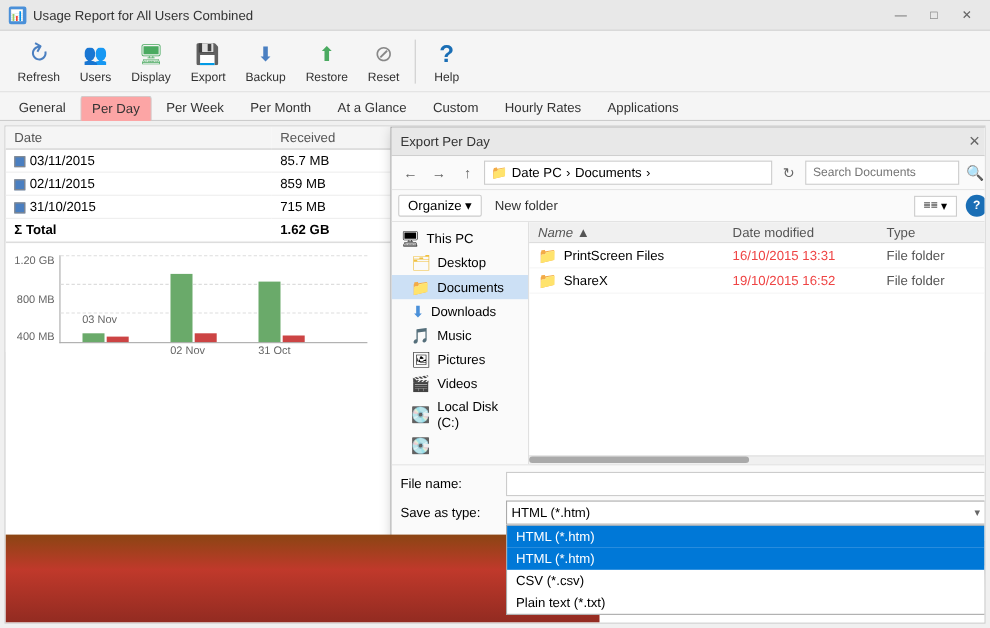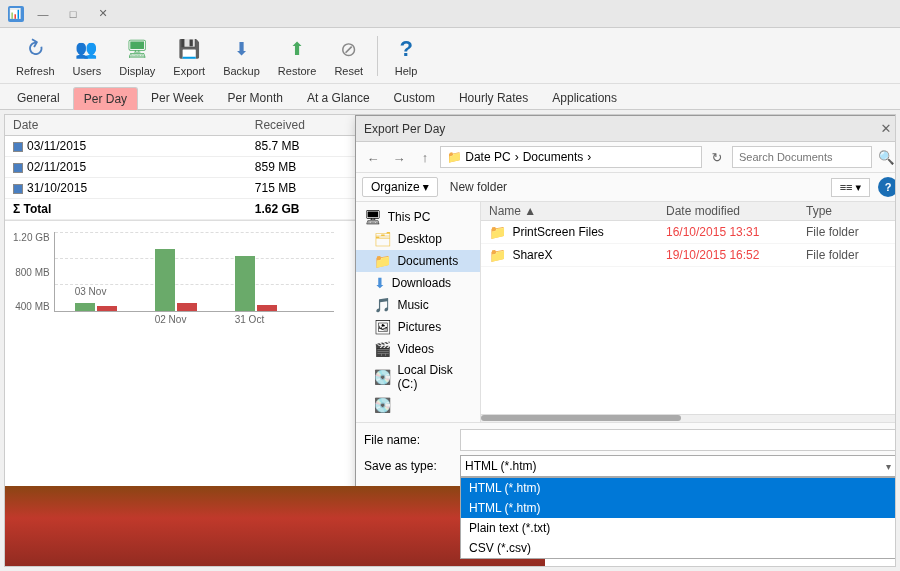--- a/index.html
+++ b/index.html
@@ -222,21 +222,21 @@
       flex-direction: column;
     }
     .files-header {
       display: flex;
       background: #f0f0f0;
       border-bottom: 1px solid #ddd;
       padding: 2px 8px;
       font-size: 12px;
       color: #555;
     }
-    .col-name { flex: 1; cursor: pointer; }
+    .col-name { flex: 1; cursor: pointer; font-style: italic; }
     .col-modified { width: 140px; }
     .col-type { width: 90px; }
     .files-body { flex: 1; overflow-y: auto; }
     .file-row {
       display: flex;
       padding: 3px 8px;
       align-items: center;
       cursor: pointer;
       border-bottom: 1px solid #f5f5f5;
       font-size: 12px;
@@ -324,20 +324,21 @@
       gap: 4px;
     }
   </style>
 </head>
 <body>
 
 <div class="title-bar">
   <div class="title-bar-icon">
     <span style="color:white;font-size:10px;">📊</span>
   </div>
+  <span class="title-bar-text">Usage Report for All Users Combined</span>
   <div class="title-bar-controls">
     <button class="title-bar-btn">—</button>
     <button class="title-bar-btn">□</button>
     <button class="title-bar-btn close">✕</button>
   </div>
 </div>
 
 <div class="toolbar">
   <div class="toolbar-item">
     <div class="toolbar-icon" style="color:#4a7fc1; font-size:22px; transform:rotate(30deg);">↻</div>
@@ -576,22 +577,22 @@
           <label class="form-label">Save as type:</label>
           <div style="flex:1;position:relative;">
             <div class="form-select">
               <span class="form-select-text">HTML (*.htm)</span>
               <span class="form-select-arrow">▾</span>
             </div>
 
             <div class="dropdown-menu" style="position:absolute;top:22px;left:0;right:0;z-index:100;border:1px solid #aaa;">
               <div class="dropdown-item selected">HTML (*.htm)</div>
               <div class="dropdown-item" style="background:#0078d7;color:white;">HTML (*.htm)</div>
+              <div class="dropdown-item">CSV (*.csv)</div>
               <div class="dropdown-item">Plain text (*.txt)</div>
-              <div class="dropdown-item">CSV (*.csv)</div>
             </div>
           </div>
         </div>
       </div>
 
       <div class="hide-folders-row">
         <button class="hide-folders-btn">
           <span>◀</span>
           <span>Hide Folders</span>
         </button>

